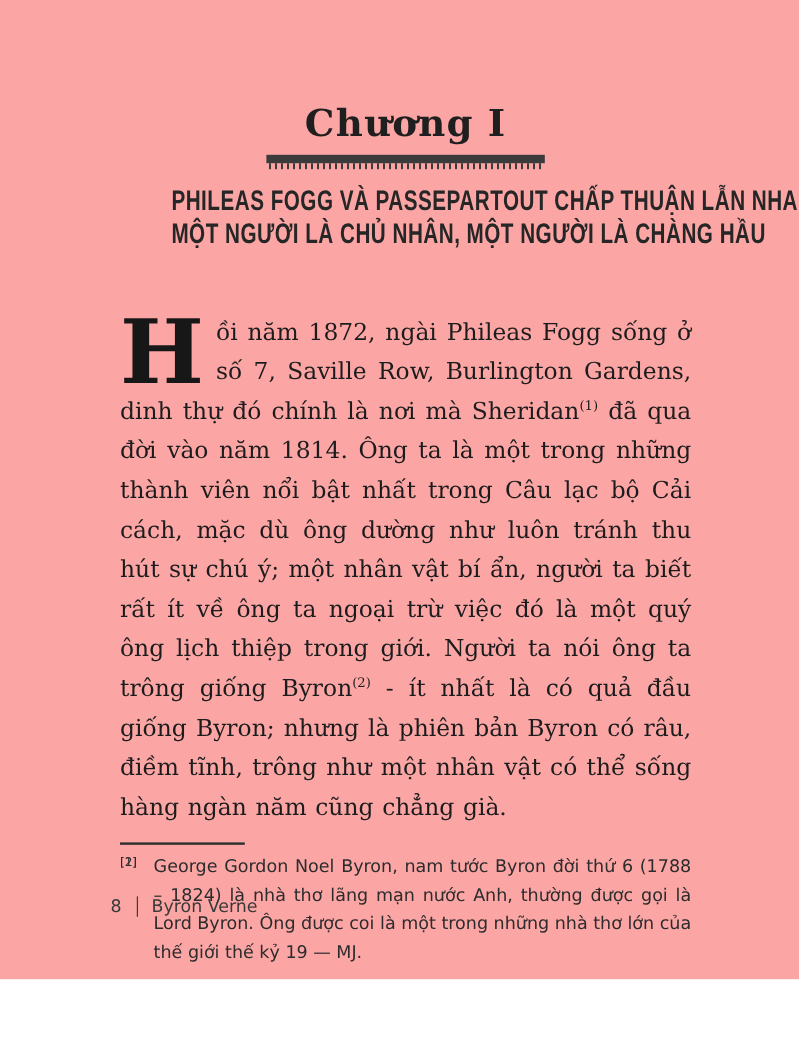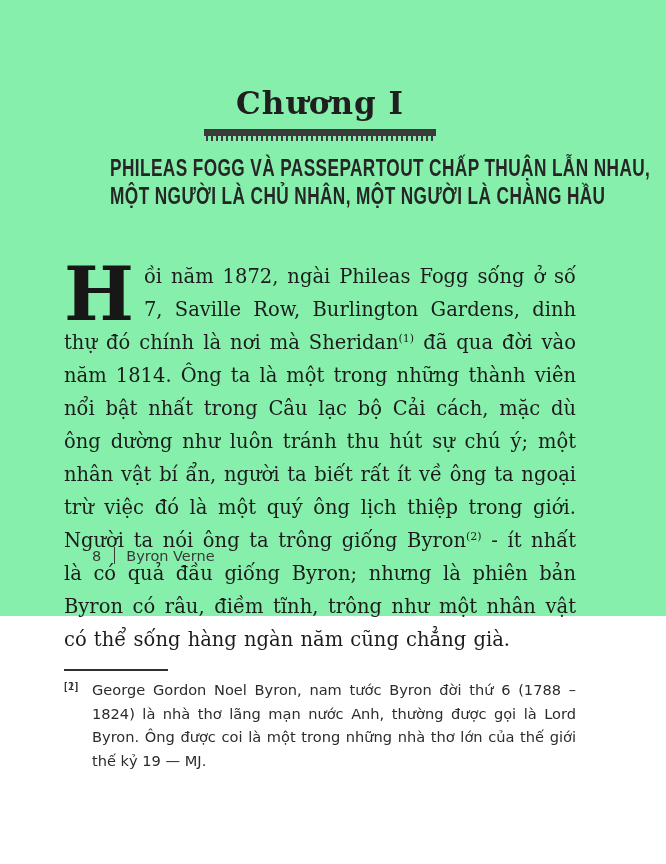--- a/index.html
+++ b/index.html
@@ -2,23 +2,23 @@
 <html><head>
 <meta charset="utf-8">
 <style>
   * { margin: 0; padding: 0; box-sizing: border-box; }
   html, body { background: #ffffff; }
   body { width: 666px; height: 864px; position: relative; overflow: hidden; }
 
   .page {
     position: relative;
     width: 666px;
-    height: 616px;
-    background: #86efac;
-    padding: 86px 90px 0 64px;
+    height: 816px;
+    background: #fca5a5;
+    padding: 86px 90px 0 100px;
     font-family: "DejaVu Serif", "Liberation Serif", serif;
     color: #1c1c1c;
   }
 
   
   .chapter-title {
     text-align: center;
     font-family: "DejaVu Serif", serif;
     font-weight: bold;
     font-size: 31px;

